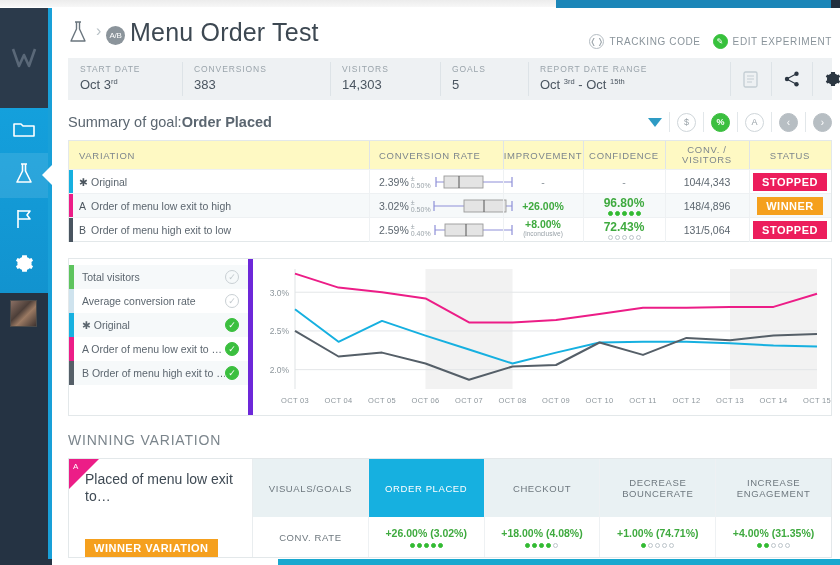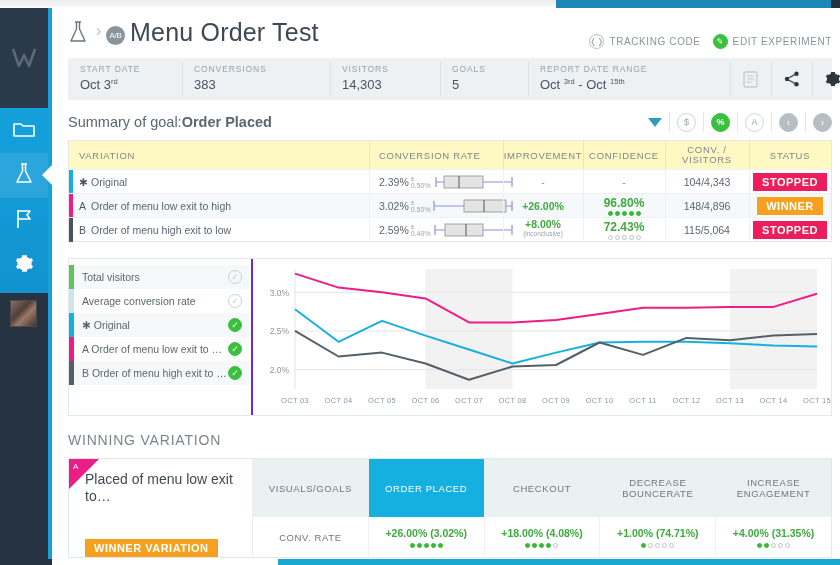--- a/index.html
+++ b/index.html
@@ -116,21 +116,21 @@
     font-weight:bold; }
   .badge.stopped { background:#ec1d5c; }
   .badge.winner { background:#f5a01e; }
 
   
   .boxwrap { width:84px; height:24px; position:relative; }
 
   
   .chartpanel { position:absolute; left:68px; top:258px; width:764px; height:158px;
     border:1px solid #e3e8ea; background:#fff; display:flex; }
-  .legend { width:184px; border-right:2px solid #6d28d9; padding-top:6px; }
+  .legend { width:184px; border-right:5px solid #6d28d9; padding-top:6px; }
   .lg { height:24px; display:flex; align-items:center; position:relative; }
   .lg.alt { background:#f6f9fa; }
   .lgbar { width:5px; height:24px; flex:0 0 5px; }
   .lgtxt { font-size:10.5px; color:#5c666f; margin-left:8px; flex:1;
     white-space:nowrap; overflow:hidden; }
   .lgchk { width:14px; height:14px; border-radius:50%; border:1.3px solid #c9d0d4;
     margin-right:9px; display:flex; align-items:center; justify-content:center;
     font-size:9px; color:#c2c9cd; }
   .lgchk.on { background:#3bbf3f; border-color:#3bbf3f; color:#fff; }
   .plot { flex:1; position:relative; }
@@ -403,21 +403,21 @@
       <div class="td c4 ctr" style="flex-direction:column;justify-content:center">
         <span class="conf" style="color:#3faa3f">72.43%</span>
         <span class="dots">
           <i class="dot"></i>
             <i class="dot"></i>
             <i class="dot"></i>
             <i class="dot"></i>
             <i class="dot"></i>
         </span>
       </div>
-      <div class="td c5 ctr">115/5,064</div>
+      <div class="td c5 ctr">131/5,064</div>
       <div class="td c6 ctr">
         <span class="badge stopped">STOPPED</span>
       </div>
     </div>
   </div>
 
   <div class="chartpanel">
     <div class="legend">
       <div class="lg alt">
         <span class="lgbar" style="background:#5ec45e"></span>

